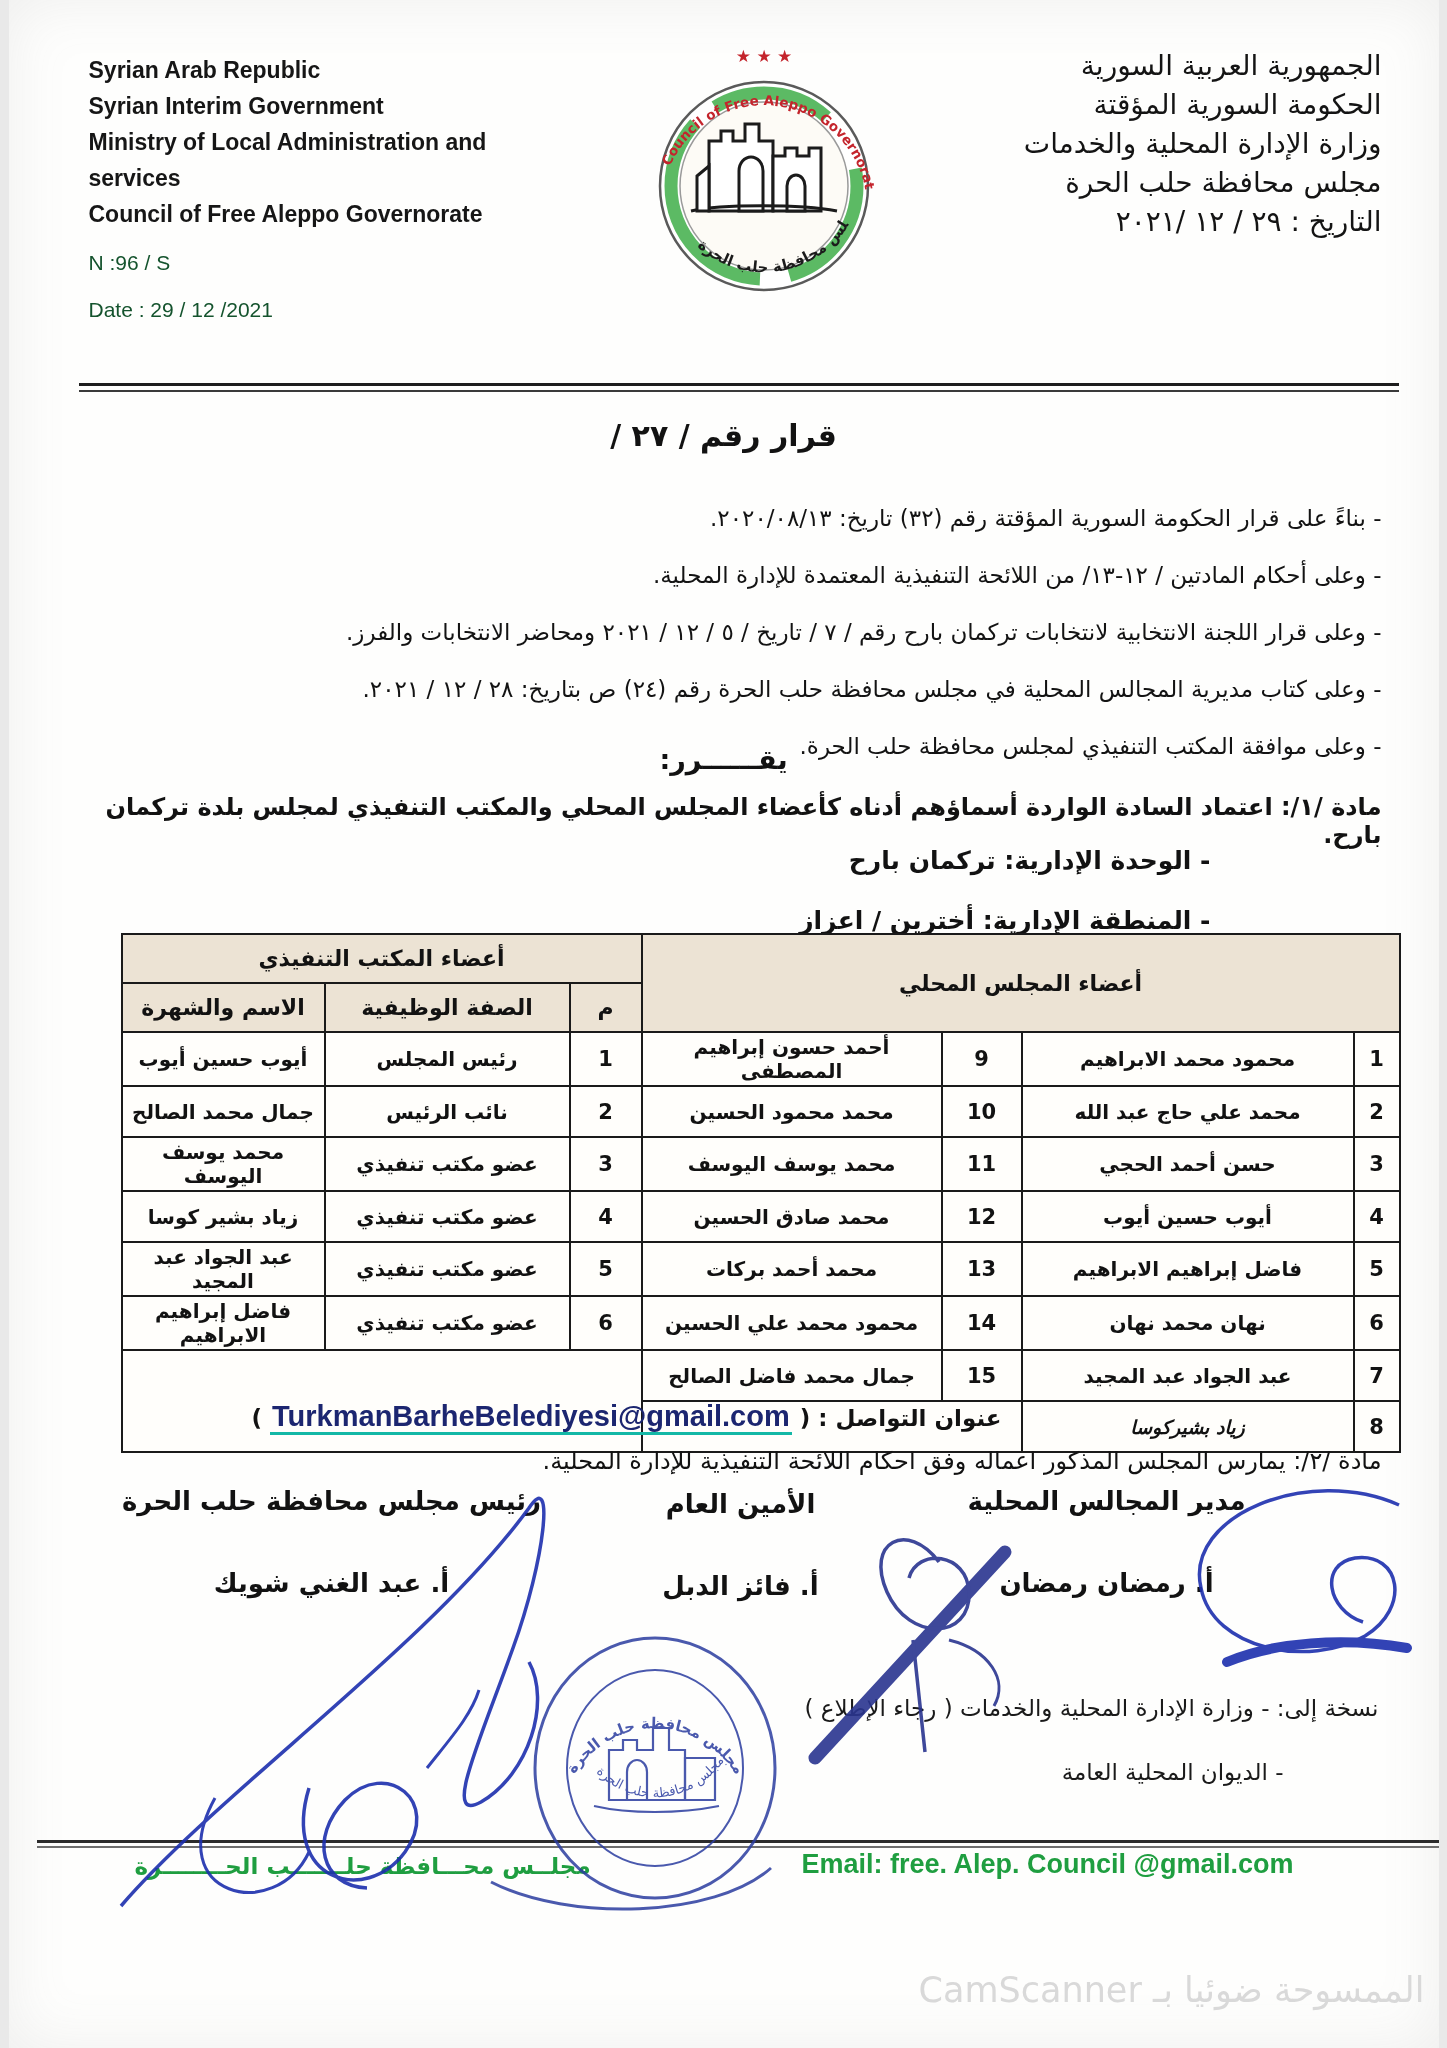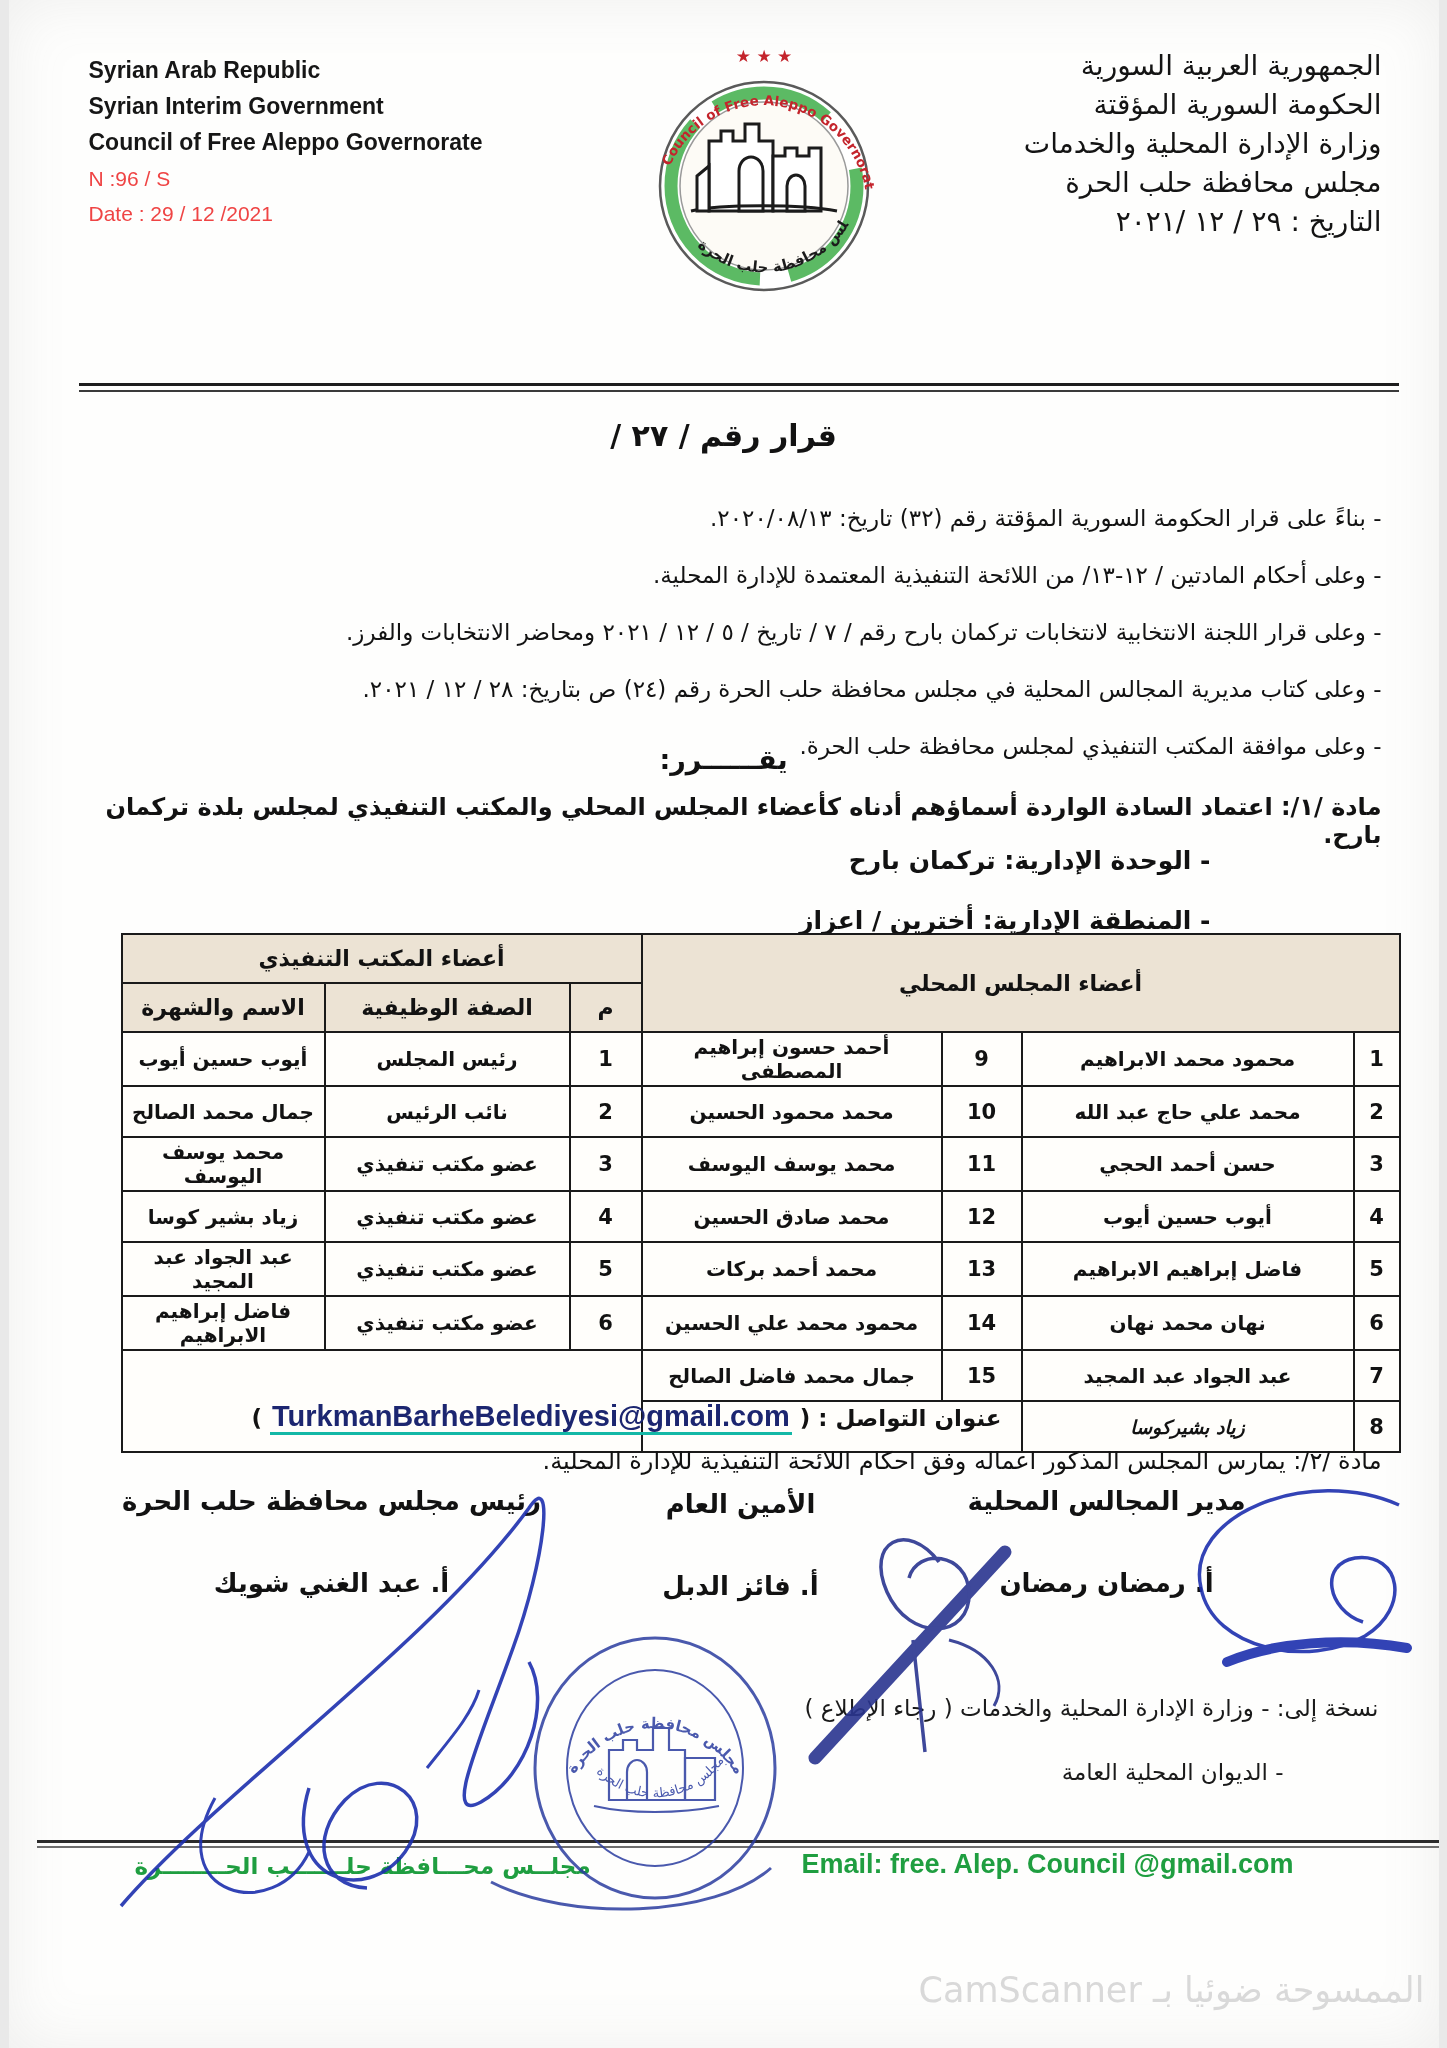--- a/index.html
+++ b/index.html
@@ -4,21 +4,21 @@
 <style>
   html,body{margin:0;padding:0;background:#e9e9e9;}
   .page{position:relative;width:1430px;height:2048px;margin:0 auto;background:#fefefdff;
         font-family:"DejaVu Sans",sans-serif;color:#121212;overflow:hidden;
         box-shadow:inset 0 0 60px rgba(120,120,120,.12);}
   .abs{position:absolute;}
 
   
   .en-header{left:80px;top:52px;width:430px;font-family:"Liberation Sans",sans-serif;}
   .en-header .l{font-weight:bold;font-size:23px;line-height:36px;color:#161616;}
-  .en-header .s{font-weight:normal;font-size:21px;line-height:33px;color:#ef4444;margin-top:2px;}
+  .en-header .s{font-weight:normal;font-size:21px;line-height:33px;color:#14532d;margin-top:14px;}
   .ar-header{right:57px;top:46px;width:460px;direction:rtl;text-align:right;
              font-size:28px;line-height:39px;color:#141414;}
   .logo-wrap{left:612px;top:36px;width:286px;height:258px;}
 
   .ruler{left:70px;top:383px;width:1320px;height:4px;border-top:3px solid #1d1d1d;border-bottom:2px solid #3a3a3a;}
 
   .doc-title{left:0;right:0;top:418px;text-align:center;direction:rtl;font-weight:bold;font-size:30px;}
 
   .preamble{right:57px;left:52px;top:490px;direction:rtl;text-align:right;
             font-size:23px;line-height:57px;color:#131313;}
@@ -60,20 +60,21 @@
   .overlay{left:0;top:0;width:1447px;height:2048px;pointer-events:none;}
 </style>
 </head>
 <body>
 
 <div class="page">
 
   <div class="abs en-header">
     <div class="l">Syrian Arab Republic</div>
     <div class="l">Syrian Interim Government</div>
+    <div class="l">Ministry of Local Administration and services</div>
     <div class="l">Council of Free Aleppo Governorate</div>
     <div class="s">N :96 / S</div>
     <div class="s">Date : 29  / 12 /2021</div>
   </div>
 
   <div class="abs logo-wrap">
     <svg viewBox="0 0 286 258" width="286" height="258">
       <defs>
         <path id="arcTop" d="M 42 152 A 103 103 0 0 1 244 152"></path>
         <path id="arcBottom" d="M 58 188 A 99 99 0 0 0 228 188"></path>

